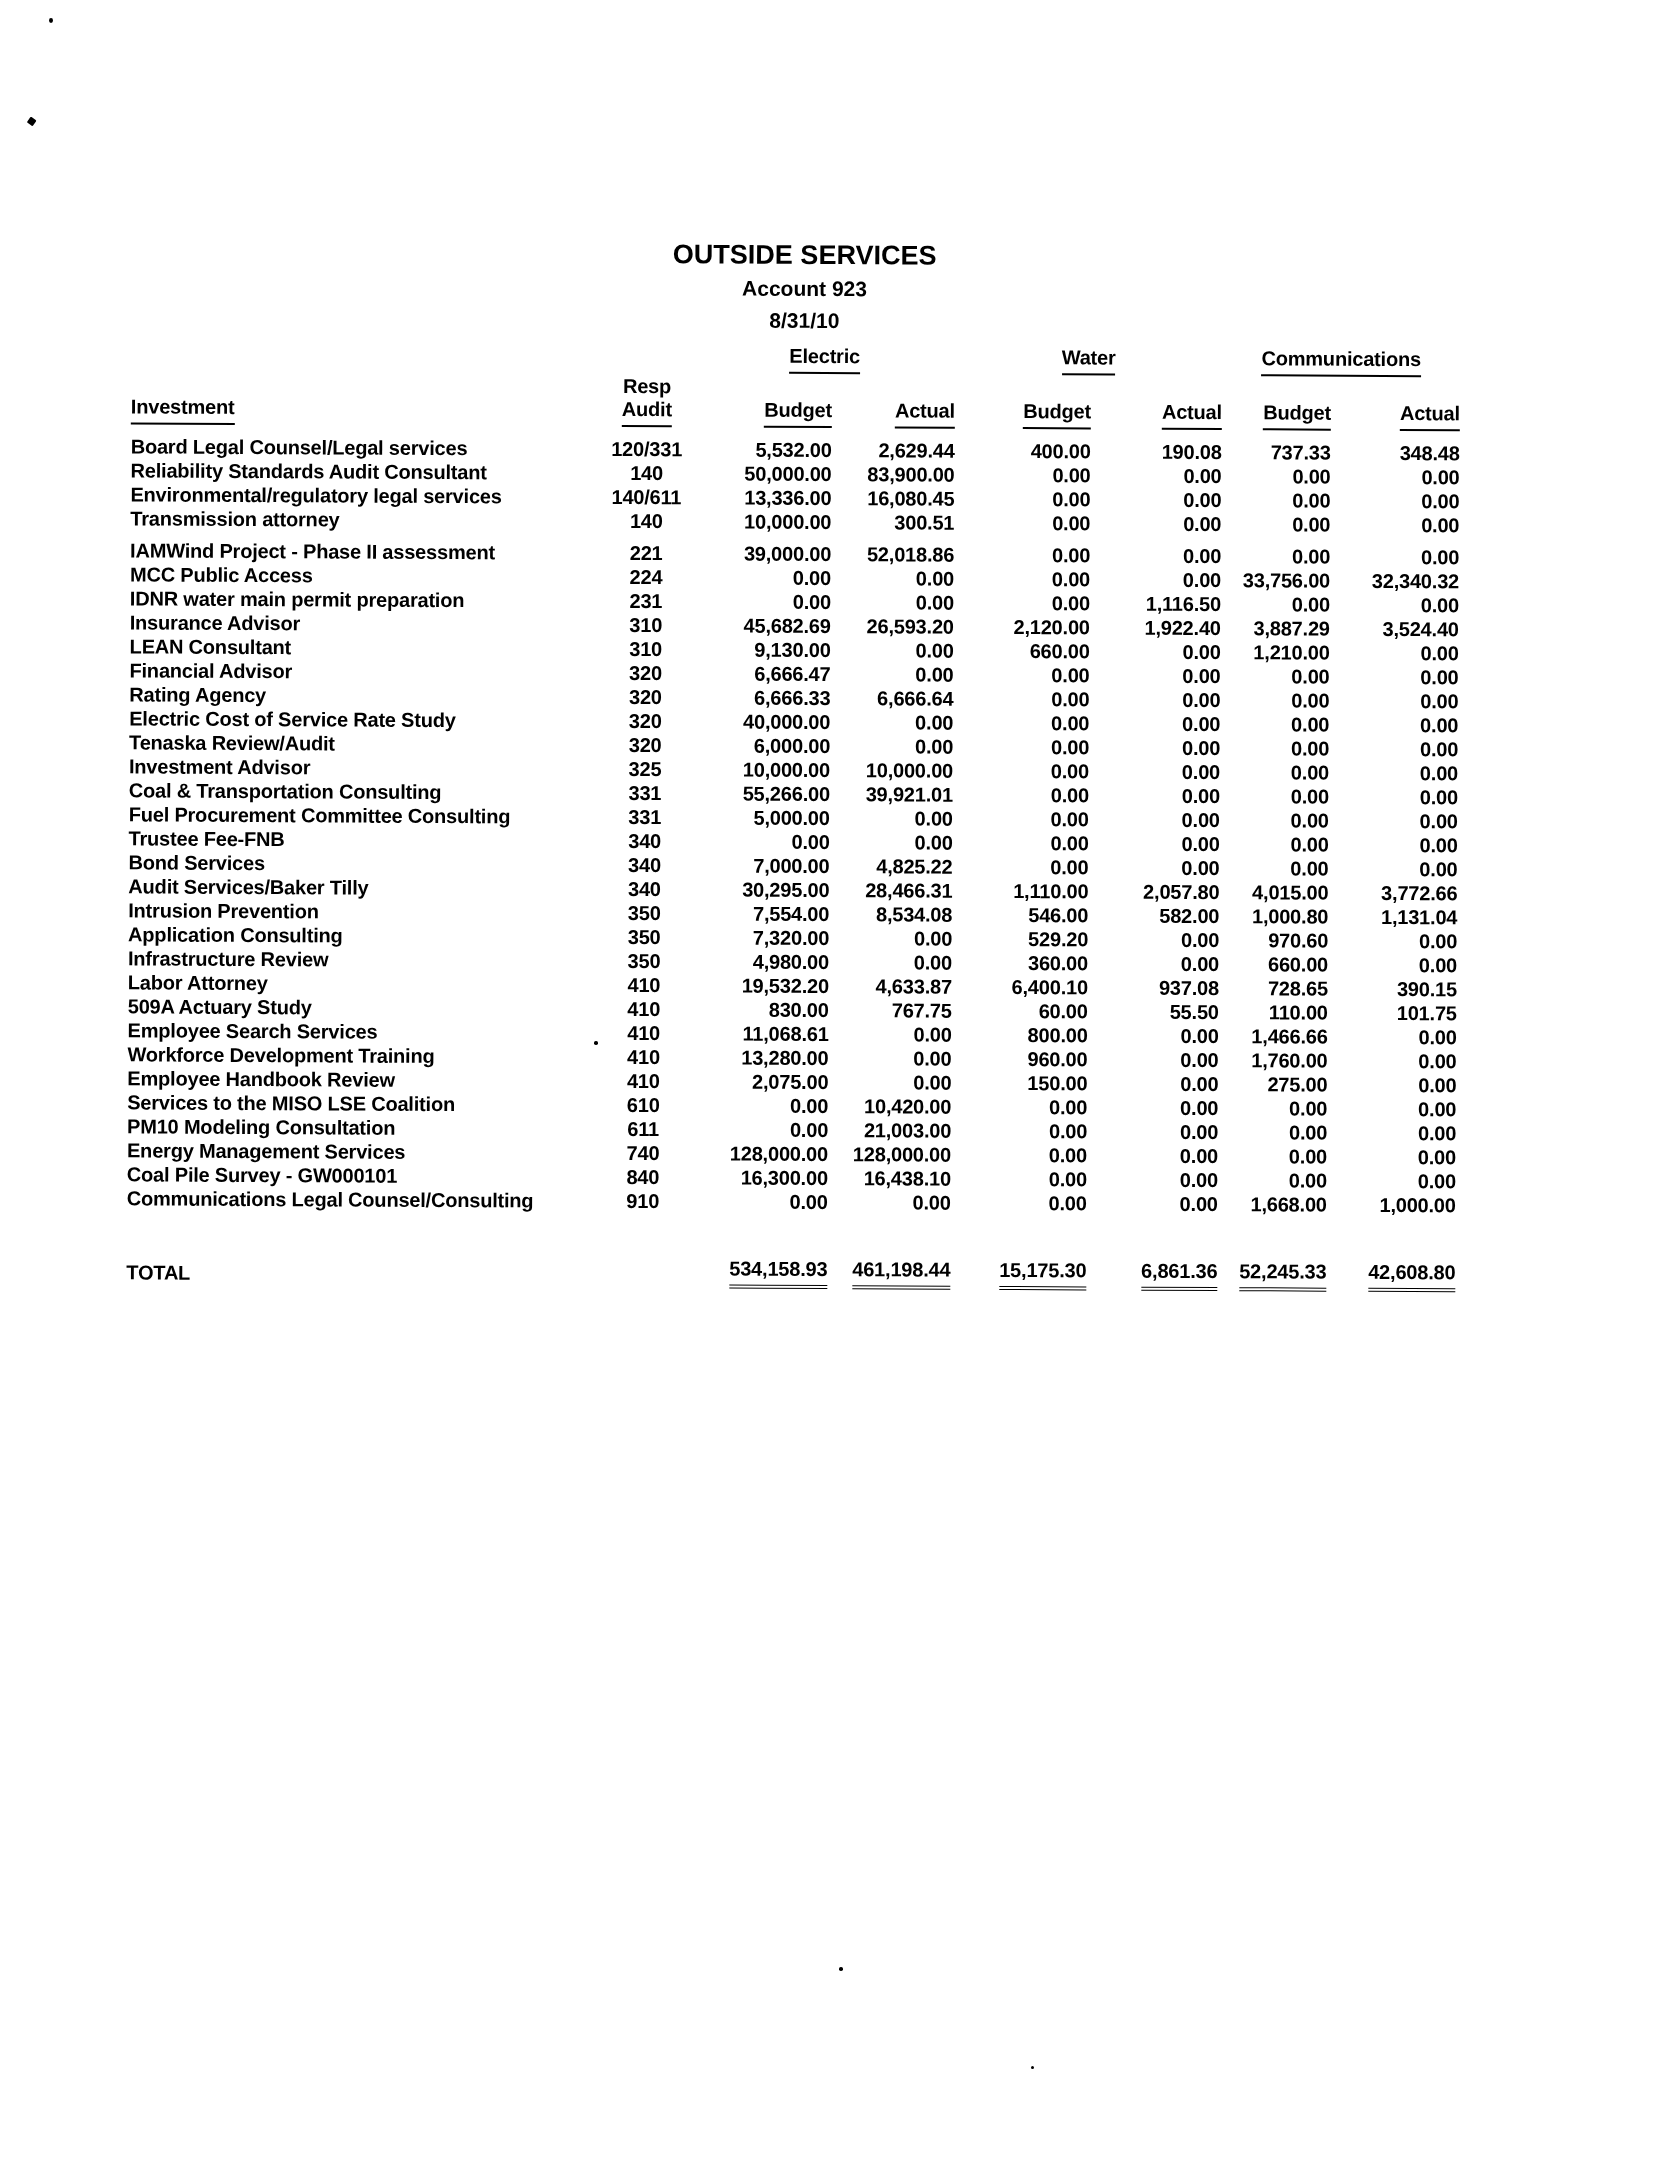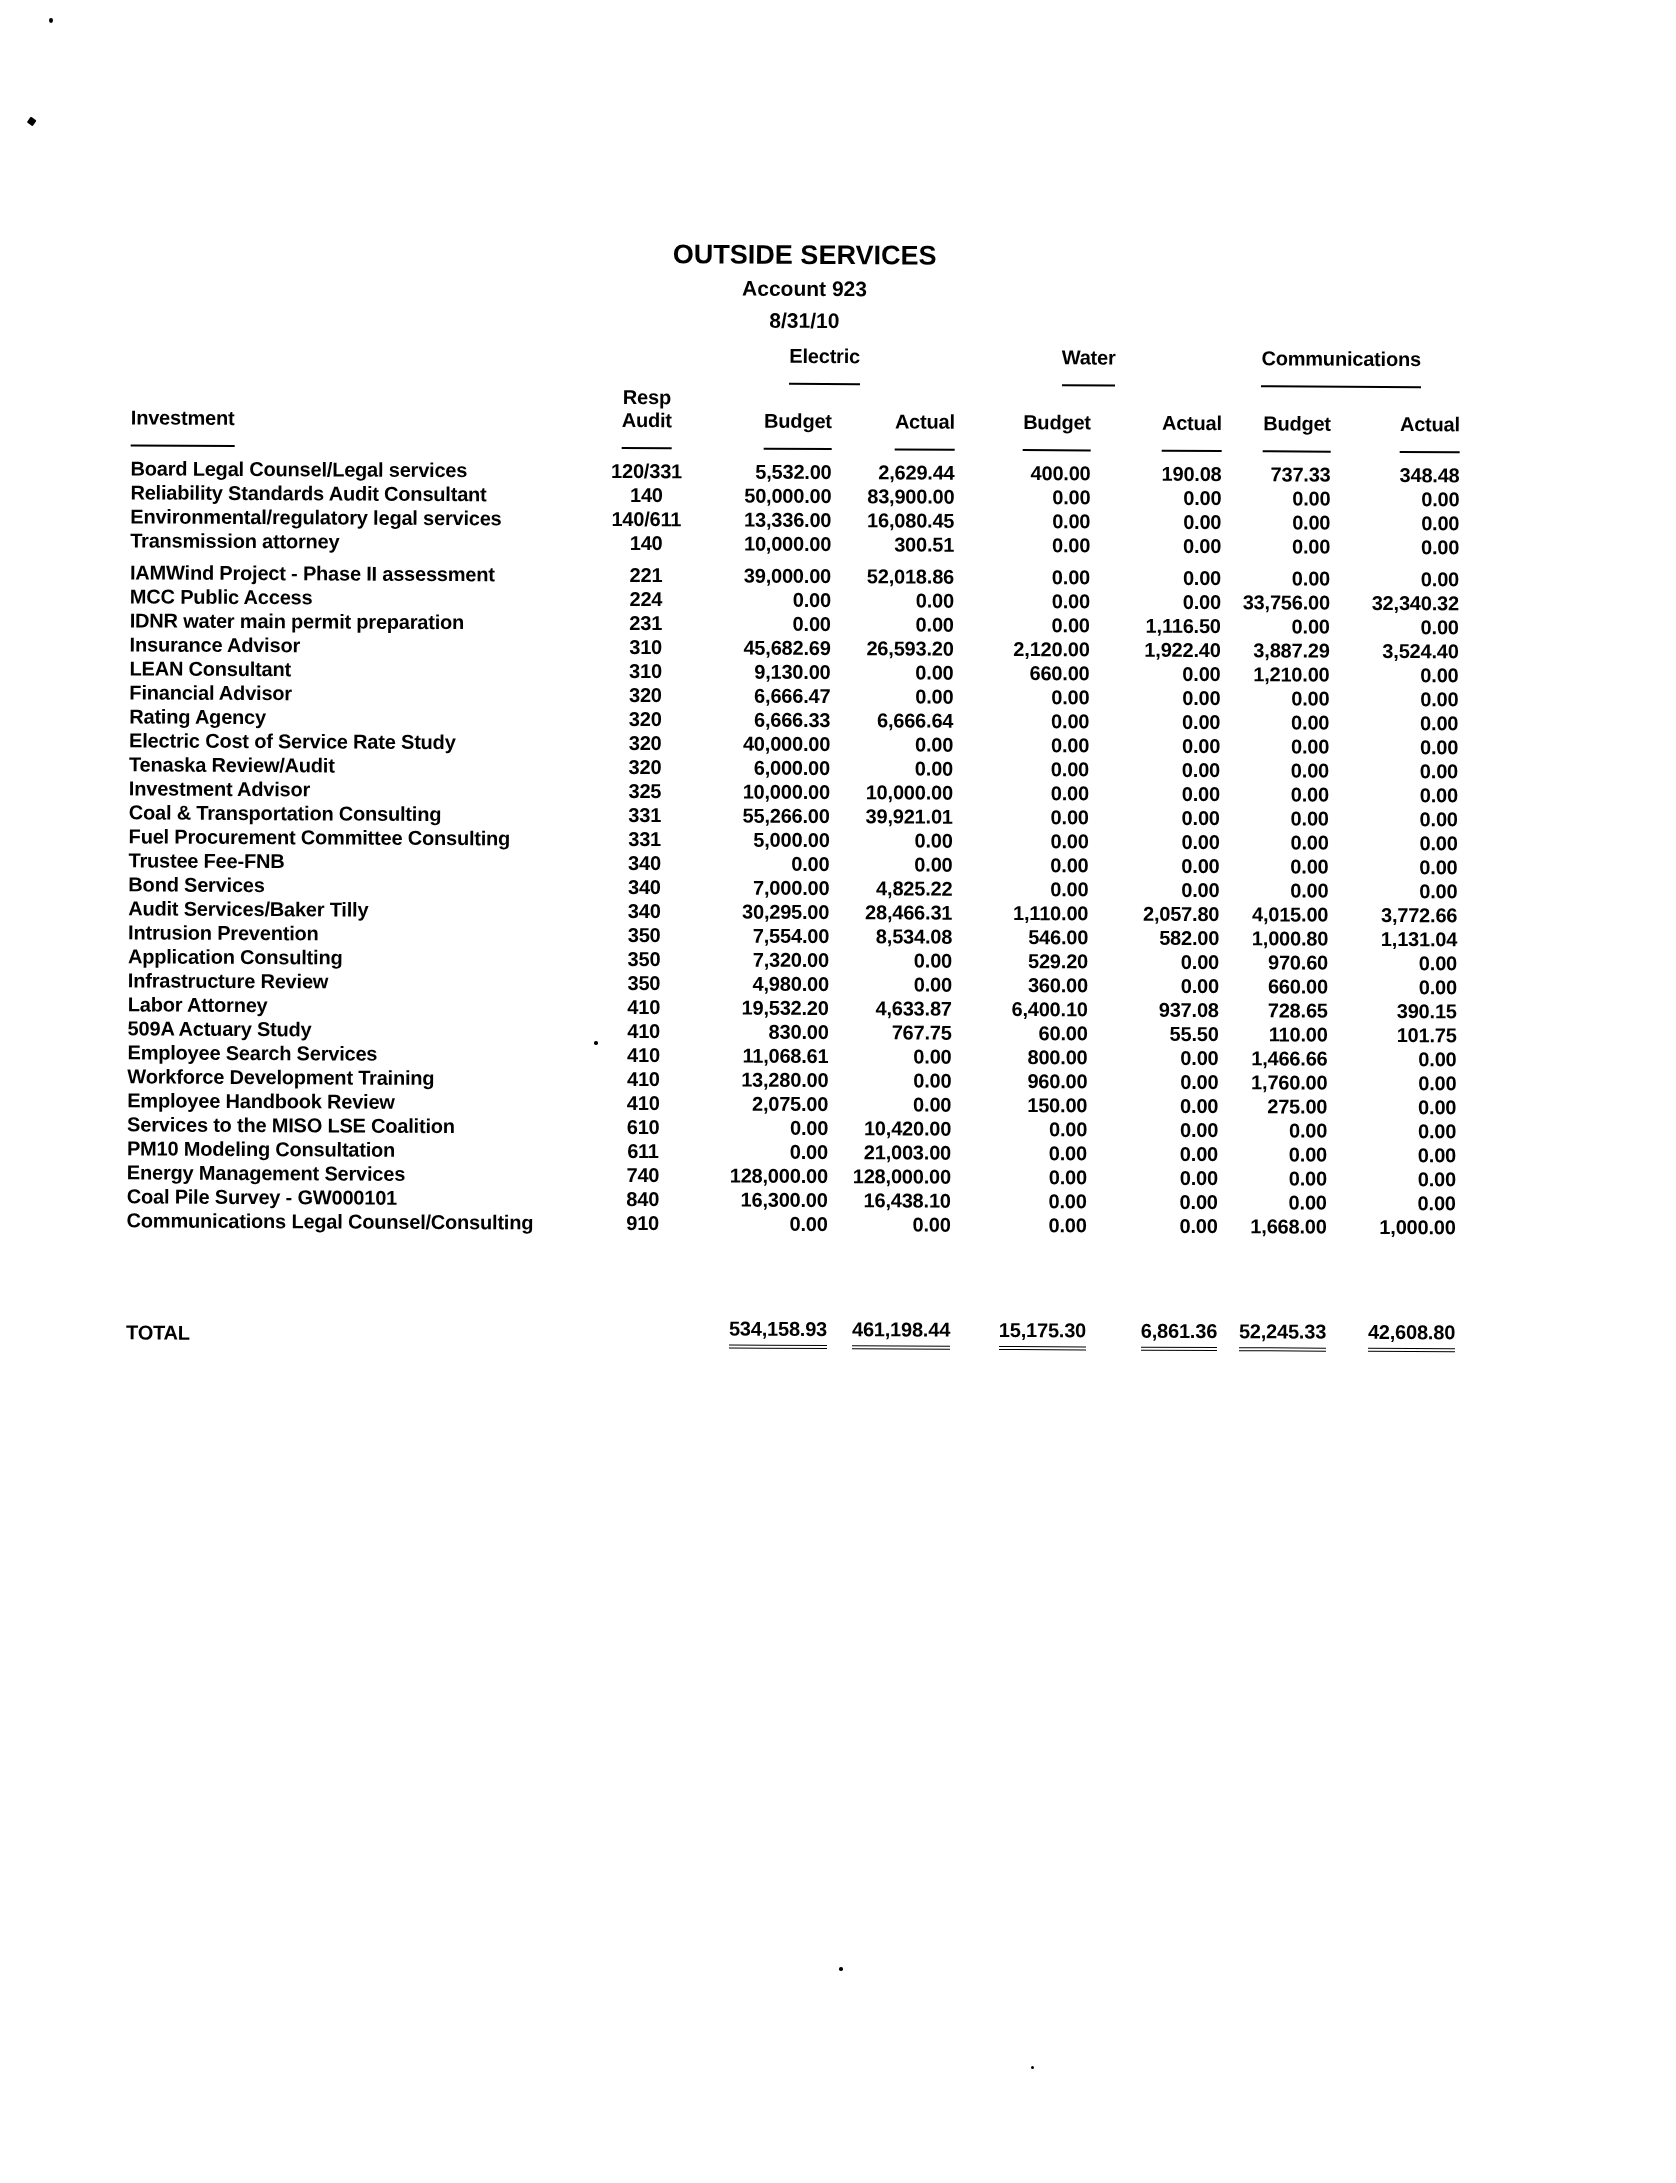--- a/index.html
+++ b/index.html
@@ -37,27 +37,27 @@
   .c-n1{width:138px;text-align:right;}
   .c-n2{width:123px;text-align:right;}
   .c-n3{width:136px;text-align:right;}
   .c-n4{width:131px;text-align:right;}
   .c-n5{width:109px;text-align:right;}
   .c-n6{width:129px;text-align:right;}
 
   tr.group-row td{height:26px;text-align:center;vertical-align:bottom;}
   tr.resp-row td{height:25px;}
   tr.colhead-row td{height:29px;}
-  .hdr-u{display:inline-block;border-bottom:2px solid #000;padding-bottom:15px;}
+  .hdr-u{display:inline-block;border-bottom:2px solid #000;padding-bottom:4px;}
   tr.data-row td{line-height:24px;}
   tr.data-row.gap td{padding-top:8.4px;}
   tr.first-data td{padding-top:10px;}
 
   tr.total-row td{padding-top:43px;line-height:25px;}
-  .total-u{display:inline-block;border-bottom:4.4px double #000;padding-bottom:2.5px;margin-top:38px;}
+  .total-u{display:inline-block;border-bottom:4.4px double #000;padding-bottom:2.5px;}
 
   
   .speck{position:absolute;background:#000;border-radius:50%;}
   .speck.sq{border-radius:1px;transform:rotate(35deg);}
 </style>
 </head>
 <body>
 
 <div id="page">
 

